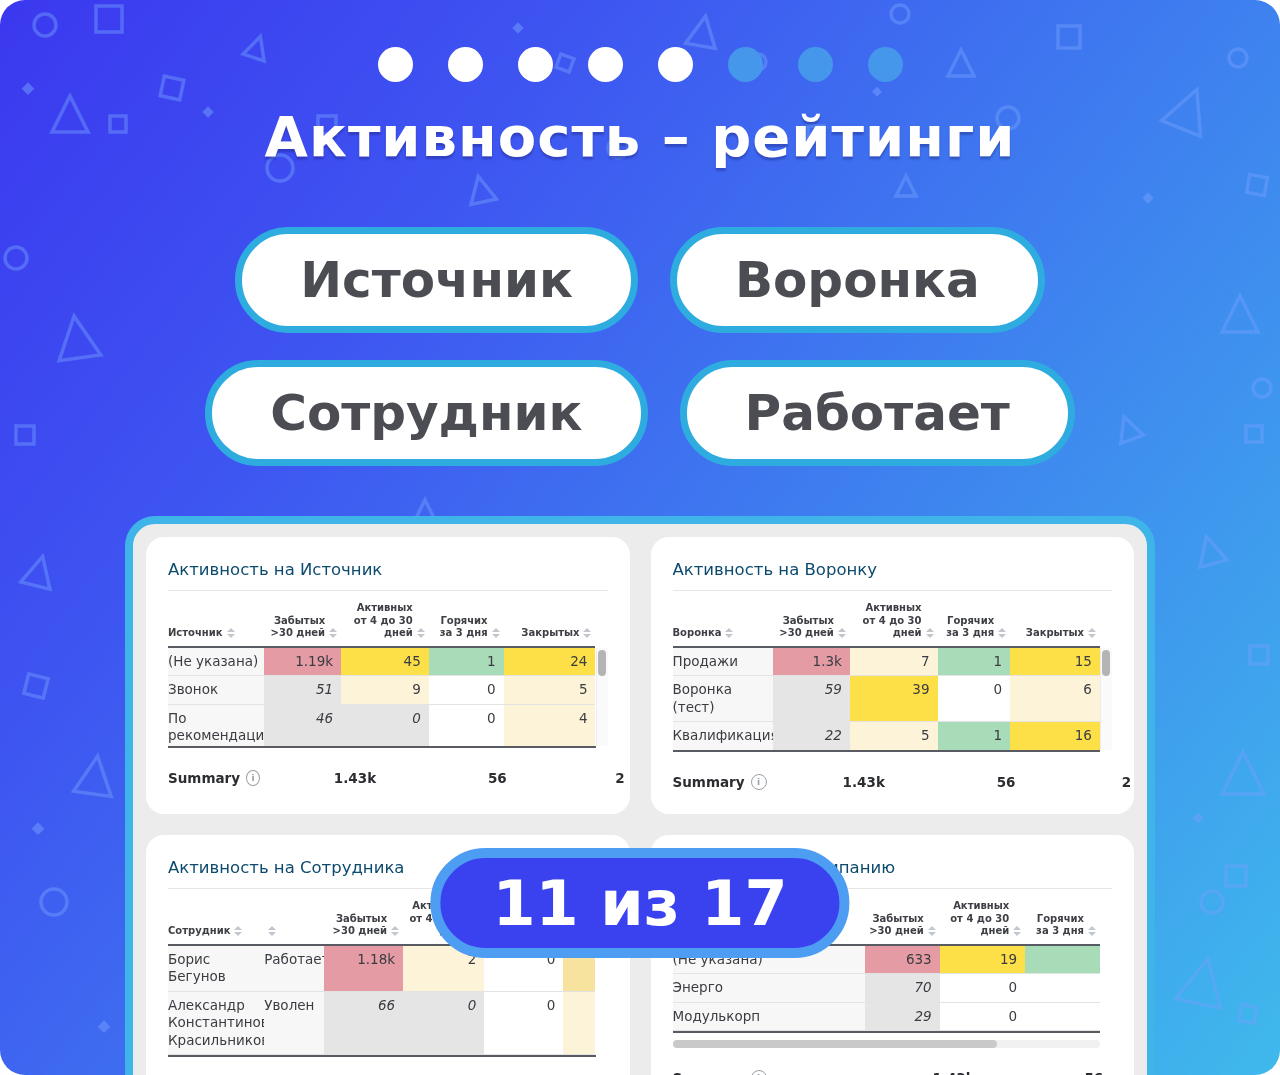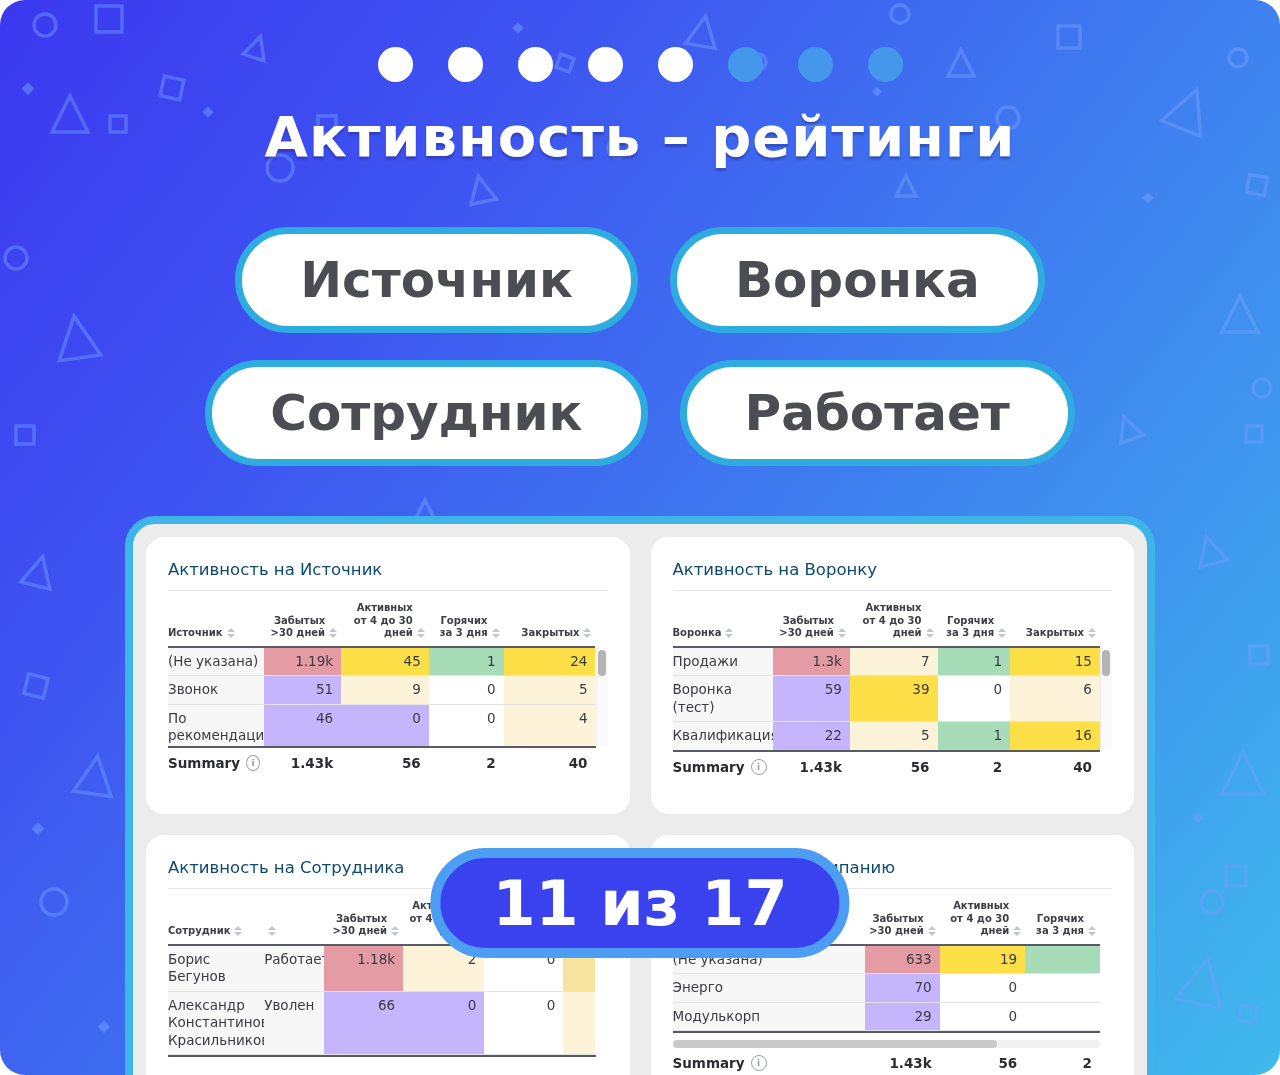--- a/index.html
+++ b/index.html
@@ -53,31 +53,31 @@
     display:flex;align-items:flex-start;line-height:1.3;}
   .td.ar{justify-content:flex-end;padding-right:8px;}
   .t1 .tbody{height:98px;overflow:hidden;}
   .t2 .tbody{height:102px;overflow:hidden;}
   .bodywrap{position:relative;border-bottom:2px solid #585b61;}
 
   .red{background:#e49ba4;}
   .yellow{background:#fde047;}
   .cream{background:#fdf3d8;}
   .green{background:#a8dcb8;}
-  .plain{background:#c4b5fd;}
+  .plain{background:#e5e5e5;font-style:italic;}
   .white{background:#ffffff;}
   .label{background:#f8f7f7;}
   .cuty{background:#f8e39e;}
 
   .vscroll{position:absolute;right:-12px;top:0;height:100%;width:11px;background:#fafafa;border-left:1px solid #ececec;}
   .vthumb{position:absolute;top:2px;left:1px;width:8px;height:26px;border-radius:4px;background:#b4b4b4;}
   .hscroll{height:8px;background:#f1f1f1;border-radius:4px;margin:7px 0 3px;position:relative;}
   .hthumb{position:absolute;left:0;top:0;height:8px;width:76%;background:#c9c9c9;border-radius:4px;}
 
-  .tsummary{margin-top:3px;}
+  .tsummary{margin-top:18px;gap:43px;}
   .tsummary .td{font-weight:bold;font-size:13.5px;color:#2b2d31;padding:4px 4px 4px 0;display:flex;align-items:center;}
   .tsummary .td.ar{justify-content:flex-end;padding-right:8px;}
   .sum-label{gap:6px;}
   .info{width:14px;height:14px;border-radius:50%;border:1.2px solid #9aa0a6;color:#9aa0a6;font-size:9px;
     display:inline-flex;align-items:center;justify-content:center;font-weight:bold;}
 
   
   .badge{position:absolute;left:50%;top:848px;transform:translateX(-50%);z-index:5;
     background:#3a42ef;border:10px solid #4d9df2;border-radius:64px;color:#ffffff;
     font-size:62px;font-weight:bold;padding:6px 52px;white-space:nowrap;box-sizing:border-box;height:110px;

